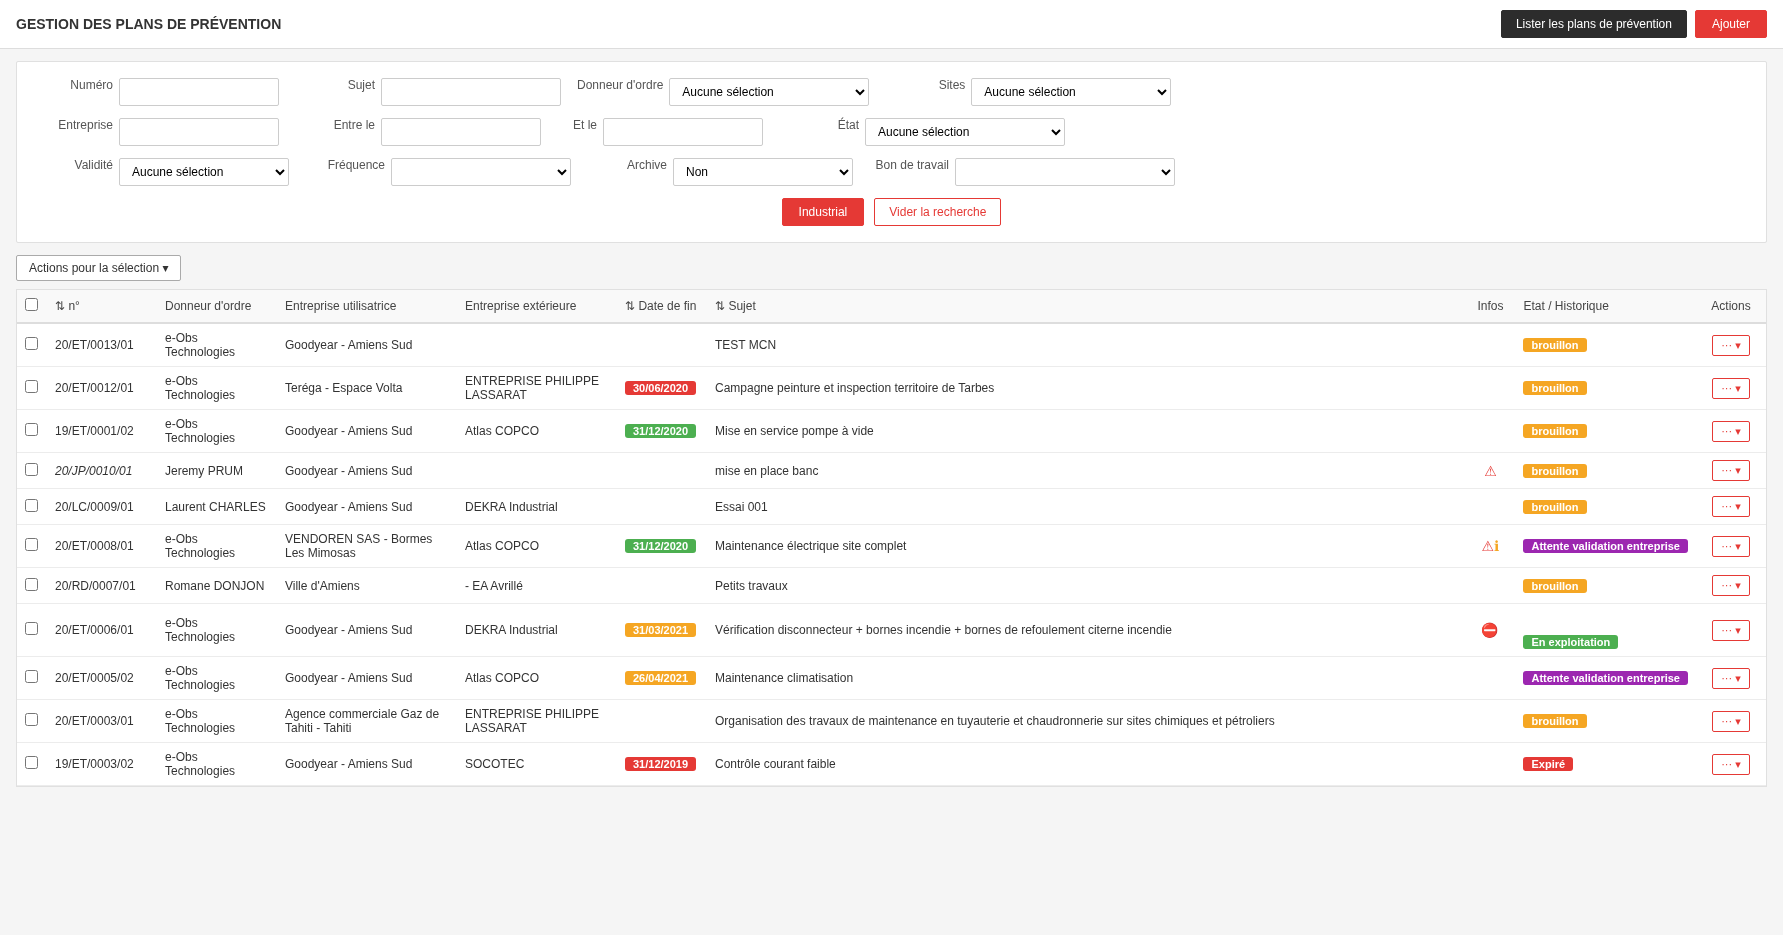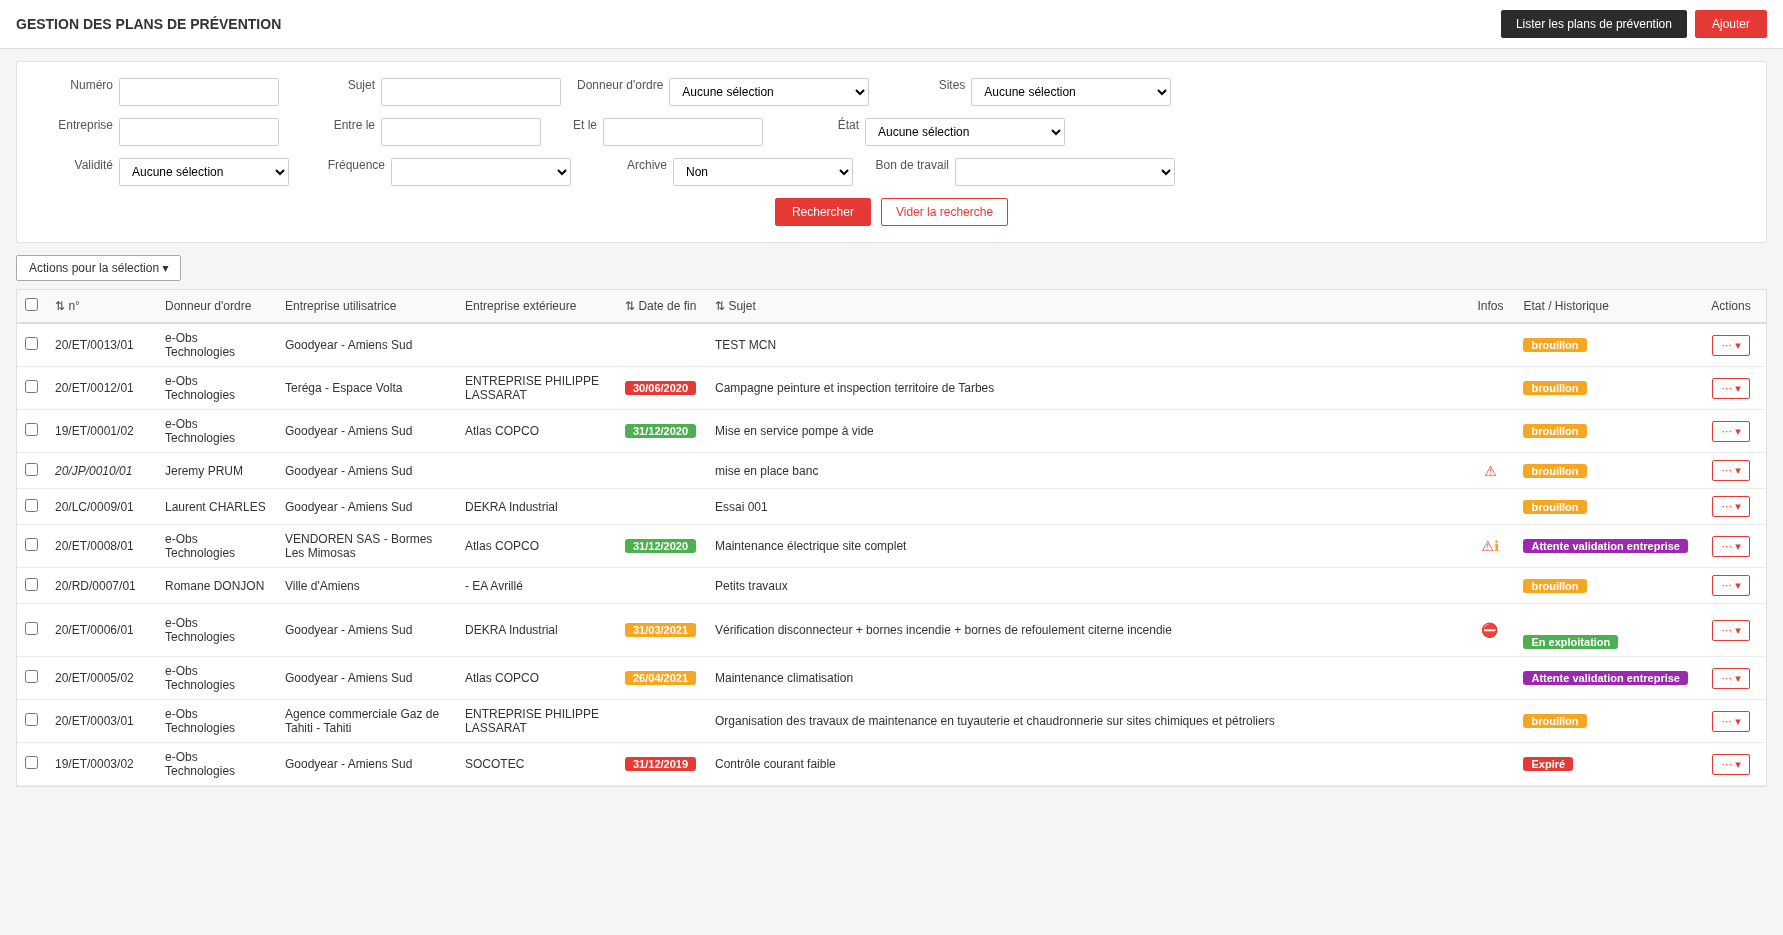--- a/index.html
+++ b/index.html
@@ -271,21 +271,21 @@
     </div>
     <div class="search-field">
       <label>Bon de travail</label>
       <select class="xwide" style="width:220px;">
         <option></option>
       </select>
     </div>
   </div>
 
   <div class="search-actions">
-    <button class="btn-red">Rechercher</button>
+    <button class="btn-red">Industrial</button>
     <button class="btn-white-red">Vider la recherche</button>
   </div>
 </div>
 
 <div class="actions-bar">
   <button class="btn-actions">Actions pour la sélection ▾</button>
 </div>
 
 <div class="table-container">
   <table>

